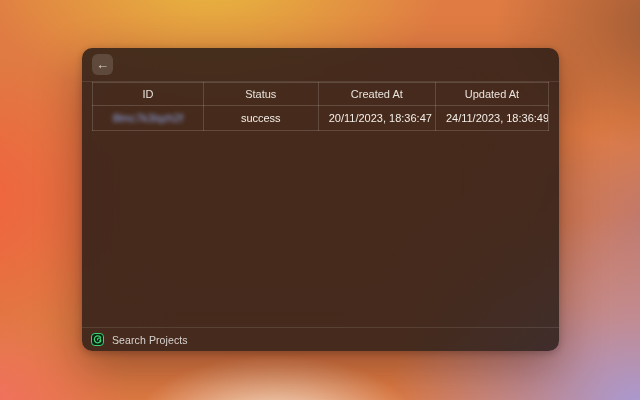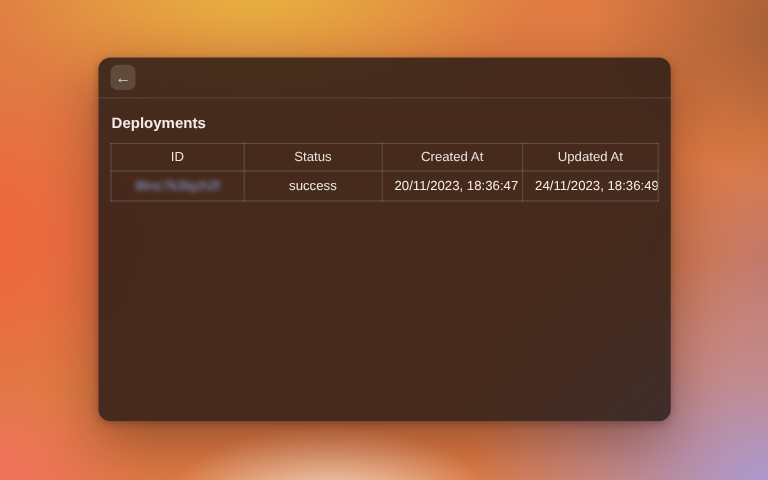--- a/index.html
+++ b/index.html
@@ -165,21 +165,20 @@
   <div class="window">
 
     <div class="win-header">
       <button class="back-btn">
         <span>←</span>
       </button>
     </div>
 
     <div class="win-body">
 
-      <h2 class="section-heading">Deployments</h2>
 
       <table class="deploy-table">
         <colgroup>
           <col class="c-id">
             <col class="c-status">
             <col class="c-created">
             <col class="c-updated">
         </colgroup>
         <thead>
           <tr>
@@ -195,15 +194,25 @@
               <a class="id-link">8lmc7k3lqzh2f</a>
             </td>
             <td>success</td>
             <td>20/11/2023, 18:36:47</td>
             <td>24/11/2023, 18:36:49</td>
           </tr>
         </tbody>
       </table>
     </div>
 
+    <div class="win-footer">
+      <span class="ext-icon">
+        <svg viewBox="0 0 16 16" xmlns="http://www.w3.org/2000/svg">
+          <rect x="0.6" y="0.6" width="14.8" height="14.8" rx="4.2" fill="#0d2415" stroke="#3fd873" stroke-width="1.2"></rect>
+          <path d="M11.9 5.3 A4.3 4.3 0 1 0 12.3 9.6" fill="none" stroke="#3fd873" stroke-width="1.5" stroke-linecap="round"></path>
+          <path d="M8.1 8.4 A1.9 1.9 0 1 1 10.4 9.9" fill="none" stroke="#3fd873" stroke-width="1.4" stroke-linecap="round"></path>
+        </svg>
+      </span>
+      <span class="footer-label">Search Projects</span>
+    </div>
 
   </div>
 </div>
 
 </body></html>

